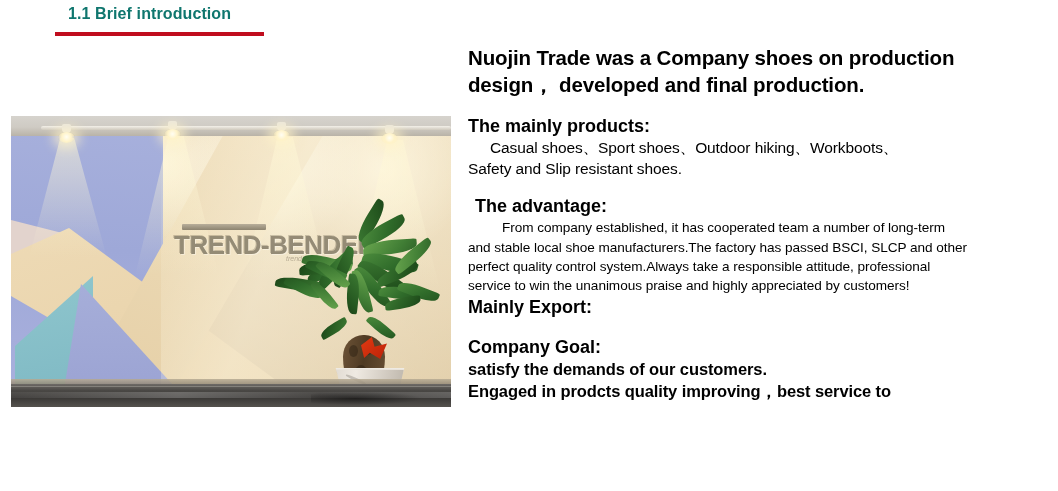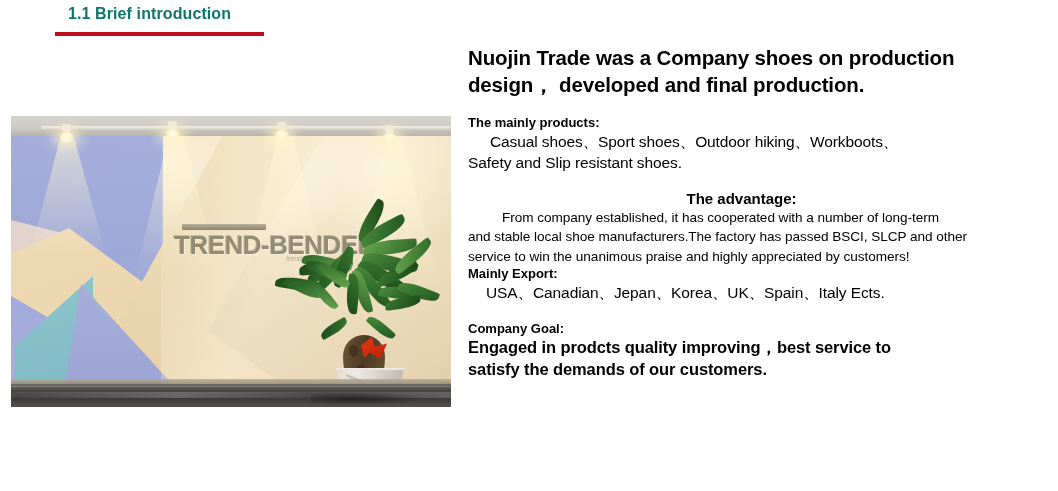--- a/index.html
+++ b/index.html
@@ -286,28 +286,27 @@
     width: 540px;
     color: #000000;
   }
   .hdl {
     font-size: 20.5px;
     font-weight: bold;
     line-height: 1.32;
     letter-spacing: -0.15px;
   }
   .sec-h {
-    font-size: 13px;
+    font-size: 18px;
     font-weight: bold;
     line-height: 1.3;
   }
   .sec-h.adv {
-    font-size: 15px;
+    font-size: 18px;
     margin-left: 7px;
-    text-align: center;
   }
   .body-line {
     font-size: 15.5px;
     line-height: 1.34;
     letter-spacing: -0.1px;
   }
   .para {
     font-size: 13.6px;
     line-height: 1.42;
     letter-spacing: -0.05px;
@@ -428,26 +427,26 @@
 
     <div class="hdl">Nuojin Trade was a Company shoes on production</div>
     <div class="hdl">design，  developed and final production.</div>
 
     <div class="sec-h sp-head">The mainly products:</div>
     <div class="body-line ind1">Casual shoes、Sport shoes、Outdoor hiking、Workboots、</div>
     <div class="body-line">Safety and Slip resistant shoes.</div>
 
     <div class="sec-h adv sp-adv">The advantage:</div>
     <div class="para">
-      <div class="ind">From company established, it has cooperated with a number of long-term</div>
+      <div class="ind">From company established, it has cooperated team a number of long-term</div>
       <div>and stable local shoe manufacturers.The factory has passed BSCI, SLCP and other</div>
+      <div>perfect quality control system.Always take a responsible attitude, professional</div>
       <div>service to win the unanimous praise and highly appreciated by customers!</div>
     </div>
 
     <div class="sec-h sp-exp">Mainly Export:</div>
-    <div class="body-line ind2">USA、Canadian、Jepan、Korea、UK、Spain、Italy Ects.</div>
 
     <div class="sec-h sp-goal">Company Goal:</div>
+    <div class="goal-line">satisfy the demands of our customers.</div>
     <div class="goal-line">Engaged in prodcts quality improving，best service to</div>
-    <div class="goal-line">satisfy the demands of our customers.</div>
 
   </div>
 </div>
 
 </body></html>

